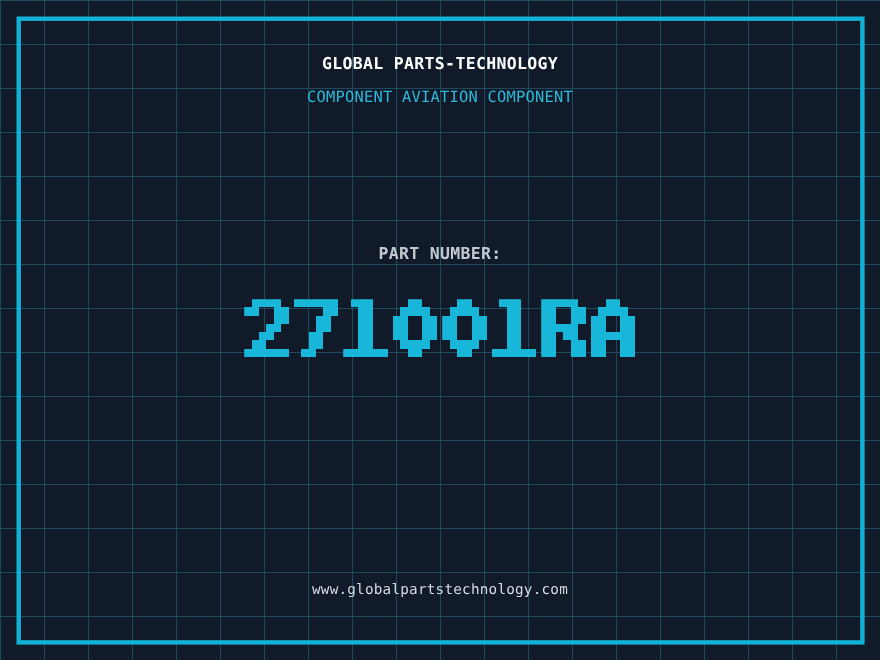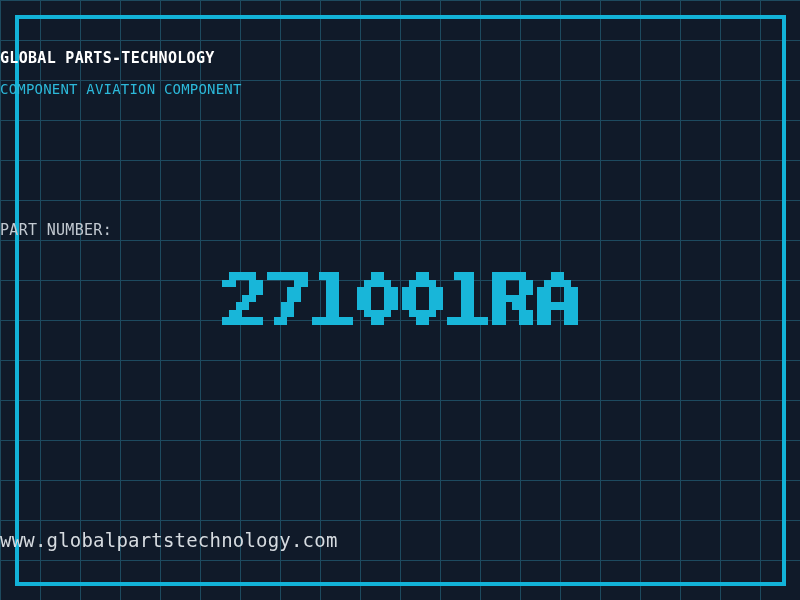--- a/index.html
+++ b/index.html
@@ -20,27 +20,27 @@
       linear-gradient(to right, var(--grid_line) 1px, transparent 1px),
       linear-gradient(to bottom, var(--grid_line) 1px, transparent 1px);
     background-size:40px 40px;
     font-family:"DejaVu Sans Mono","Liberation Mono",monospace;
   }
   .frame{
     position:absolute;left:15px;top:15px;width:771px;height:571px;
     border:4px solid var(--frame_border);box-sizing:border-box;
     pointer-events:none;
   }
-  .centered{position:absolute;left:0;right:0;text-align:left;white-space:pre;}
+  .centered{position:absolute;left:0;right:0;text-align:center;white-space:pre;}
   .title{top:49px;color:var(--title_color);font-size:15px;font-weight:bold;letter-spacing:0.3px;}
   .tagline{top:81px;color:var(--tagline_color);font-size:14px;letter-spacing:0.2px;}
-  .part-label{top:221px;color:var(--label_color);font-size:15px;font-weight:normal;letter-spacing:0.3px;}
+  .part-label{top:221px;color:var(--label_color);font-size:15px;font-weight:bold;letter-spacing:0.3px;}
   .part-number{position:absolute;top:272px;left:0;right:0;display:flex;justify-content:center;}
   .glyph{display:block;width:40.5px;height:52.5px;margin:0 2.25px;}
-  .website{top:529px;color:var(--url_color);font-size:19px;letter-spacing:0.2px;}
+  .website{top:529px;color:var(--url_color);font-size:13px;letter-spacing:0.2px;}
 </style>
 </head>
 <body>
 
 <div class="frame"></div>
 
 <div class="centered title">GLOBAL PARTS-TECHNOLOGY</div>
 <div class="centered tagline">COMPONENT AVIATION COMPONENT</div>
 
 <div class="centered part-label">PART NUMBER:</div>

